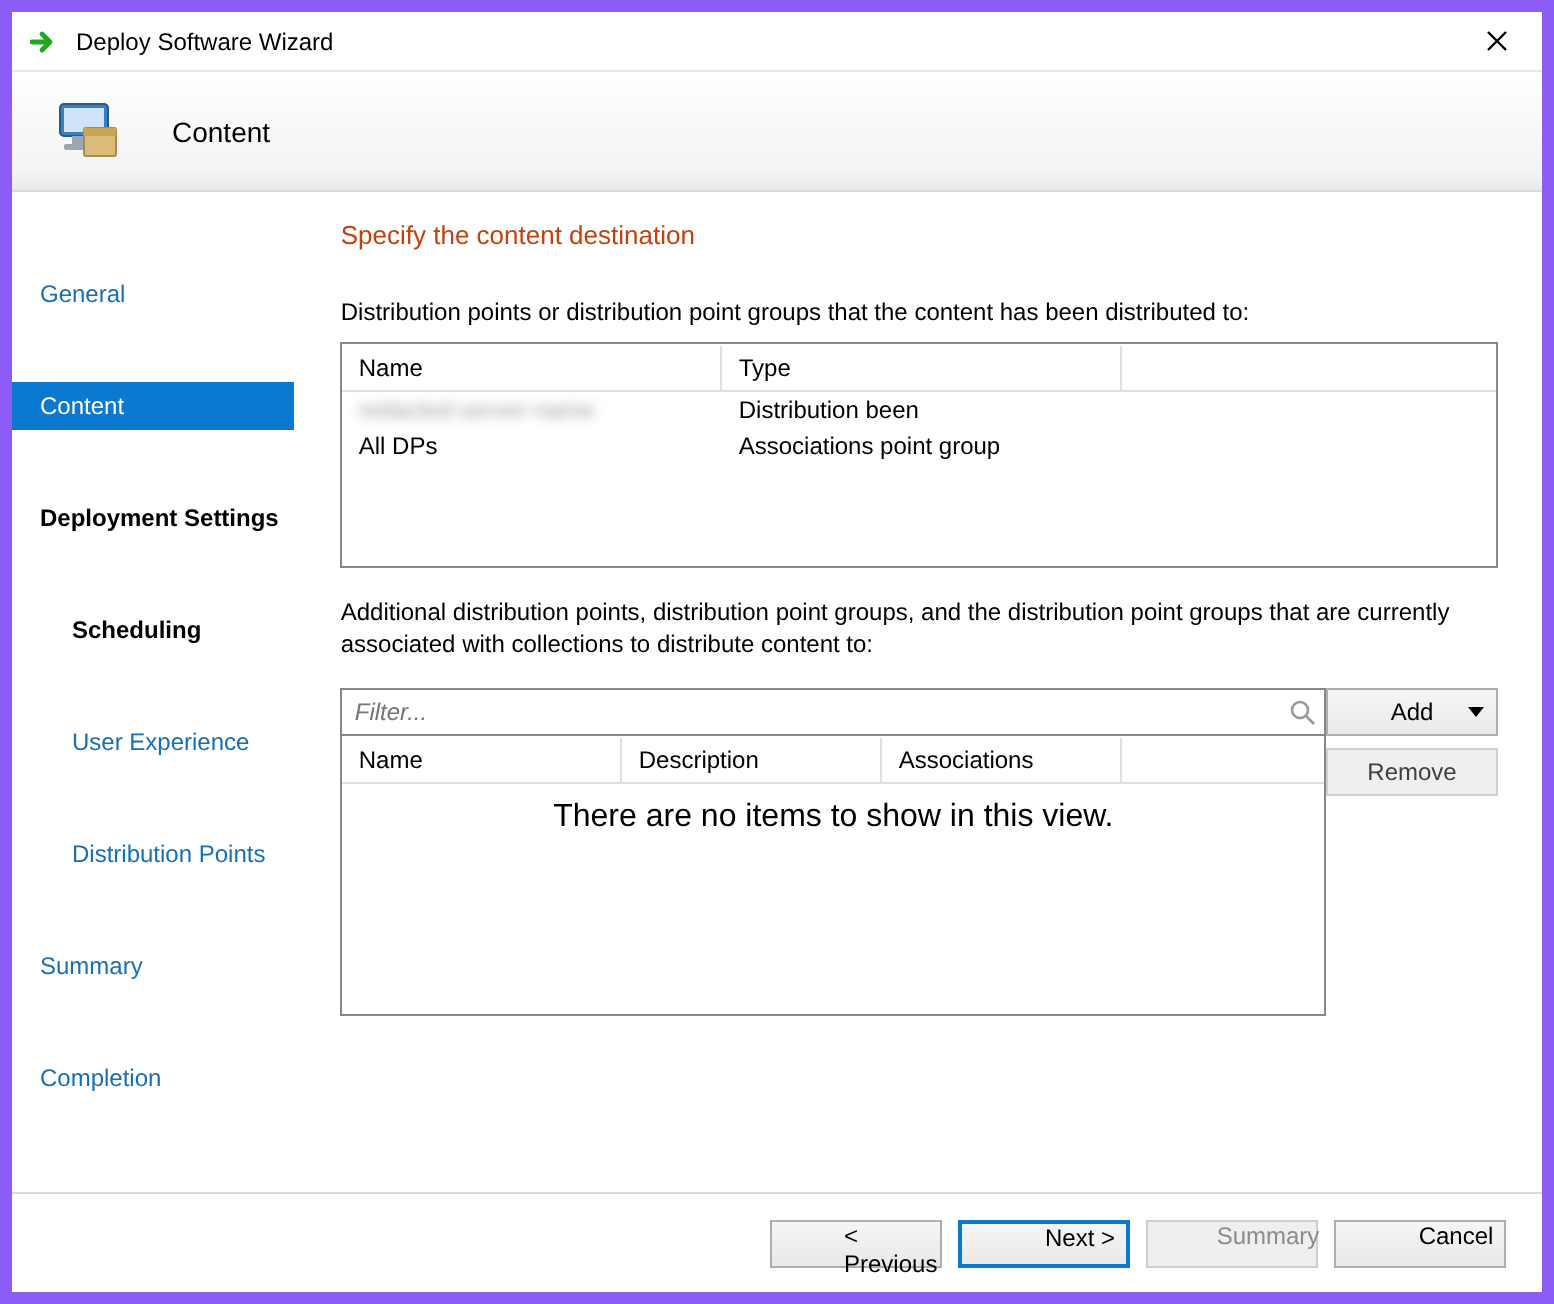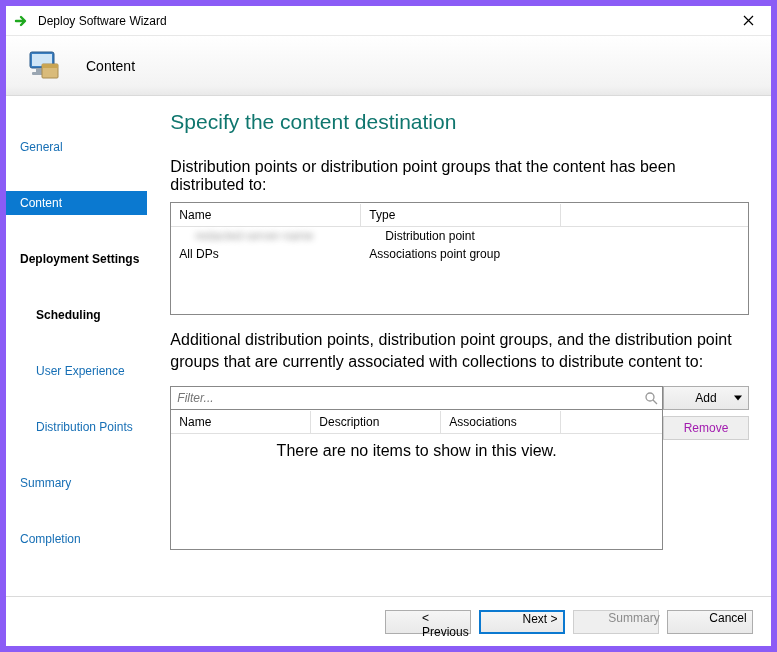--- a/index.html
+++ b/index.html
@@ -79,27 +79,27 @@
     padding-left: 30px;
   }
   .sidebar-item.dark { color: #000; font-weight:600; }
   .content {
     flex: 1 1 auto;
     padding: 14px 22px 0 22px;
     display: flex; flex-direction: column;
     min-width: 0;
   }
   .page-title {
-    color: #0f766e;
-    font-size: 21px;
+    color: #c2410c;
+    font-size: 13px;
     font-weight: 400;
     margin: 0 0 24px 0;
   }
   .instr {
-    font-size: 16px;
+    font-size: 12px;
     margin-bottom: 8px;
   }
   .grid1 {
     border: 1px solid #888;
     height: 113px;
     margin-bottom: 14px;
     overflow: hidden;
     background: #fff;
   }
   .grid-head {
@@ -127,21 +127,20 @@
   }
   .w-name { width: 190px; flex: 0 0 190px; }
   .w-type { width: 200px; flex: 0 0 200px; }
   .w-desc { width: 130px; flex: 0 0 130px; }
   .w-assoc { width: 120px; flex: 0 0 120px; }
   .w-name2 { width: 140px; flex: 0 0 140px; }
   .blurred {
     color: transparent;
     text-shadow: 0 0 6px rgba(0,0,0,0.4);
     user-select:none;
-    margin-left:16px;
   }
   .lower-row {
     display: flex;
     align-items: flex-start;
   }
   .lower-left {
     flex: 1 1 auto;
     min-width: 0;
   }
   .filter-wrap {
@@ -187,21 +186,21 @@
   .btn {
     height: 24px;
     border: 1px solid #adadad;
     background: linear-gradient(#f5f5f5,#e9e9e9);
     font-size: 12px;
     display: flex; align-items: center; justify-content: center;
     cursor: pointer;
     position: relative;
   }
   .btn.disabled {
-    color: #a21caf;
+    color: #404040;
     cursor: default;
     background: #efefef;
     border-color: #cfcfcf;
     text-align: right;
   }
   .btn .drop {
     position: absolute; right: 6px; top: 50%;
     transform: translateY(-50%);
     width:0;height:0;
     border-left:4px solid transparent;
@@ -289,21 +288,21 @@
       <div class="instr">Distribution points or distribution point groups that the content has been distributed to:</div>
 
       <div class="grid1">
         <div class="grid-head">
           <div class="grid-col w-name">Name</div>
           <div class="grid-col w-type">Type</div>
           <div class="grid-col" style="flex:1;border-right:none"></div>
         </div>
         <div class="grid-row">
           <div class="grid-cell w-name blurred">redacted-server-name</div>
-          <div class="grid-cell w-type">Distribution point</div>
+          <div class="grid-cell w-type">Distribution been</div>
         </div>
         <div class="grid-row">
           <div class="grid-cell w-name">All DPs</div>
           <div class="grid-cell w-type">Associations point group</div>
         </div>
       </div>
 
       <div class="instr" style="margin-bottom:14px;line-height:1.35">Additional distribution points, distribution point groups, and the distribution point groups that are currently associated with collections to distribute content to:</div>
 
       <div class="lower-row">

